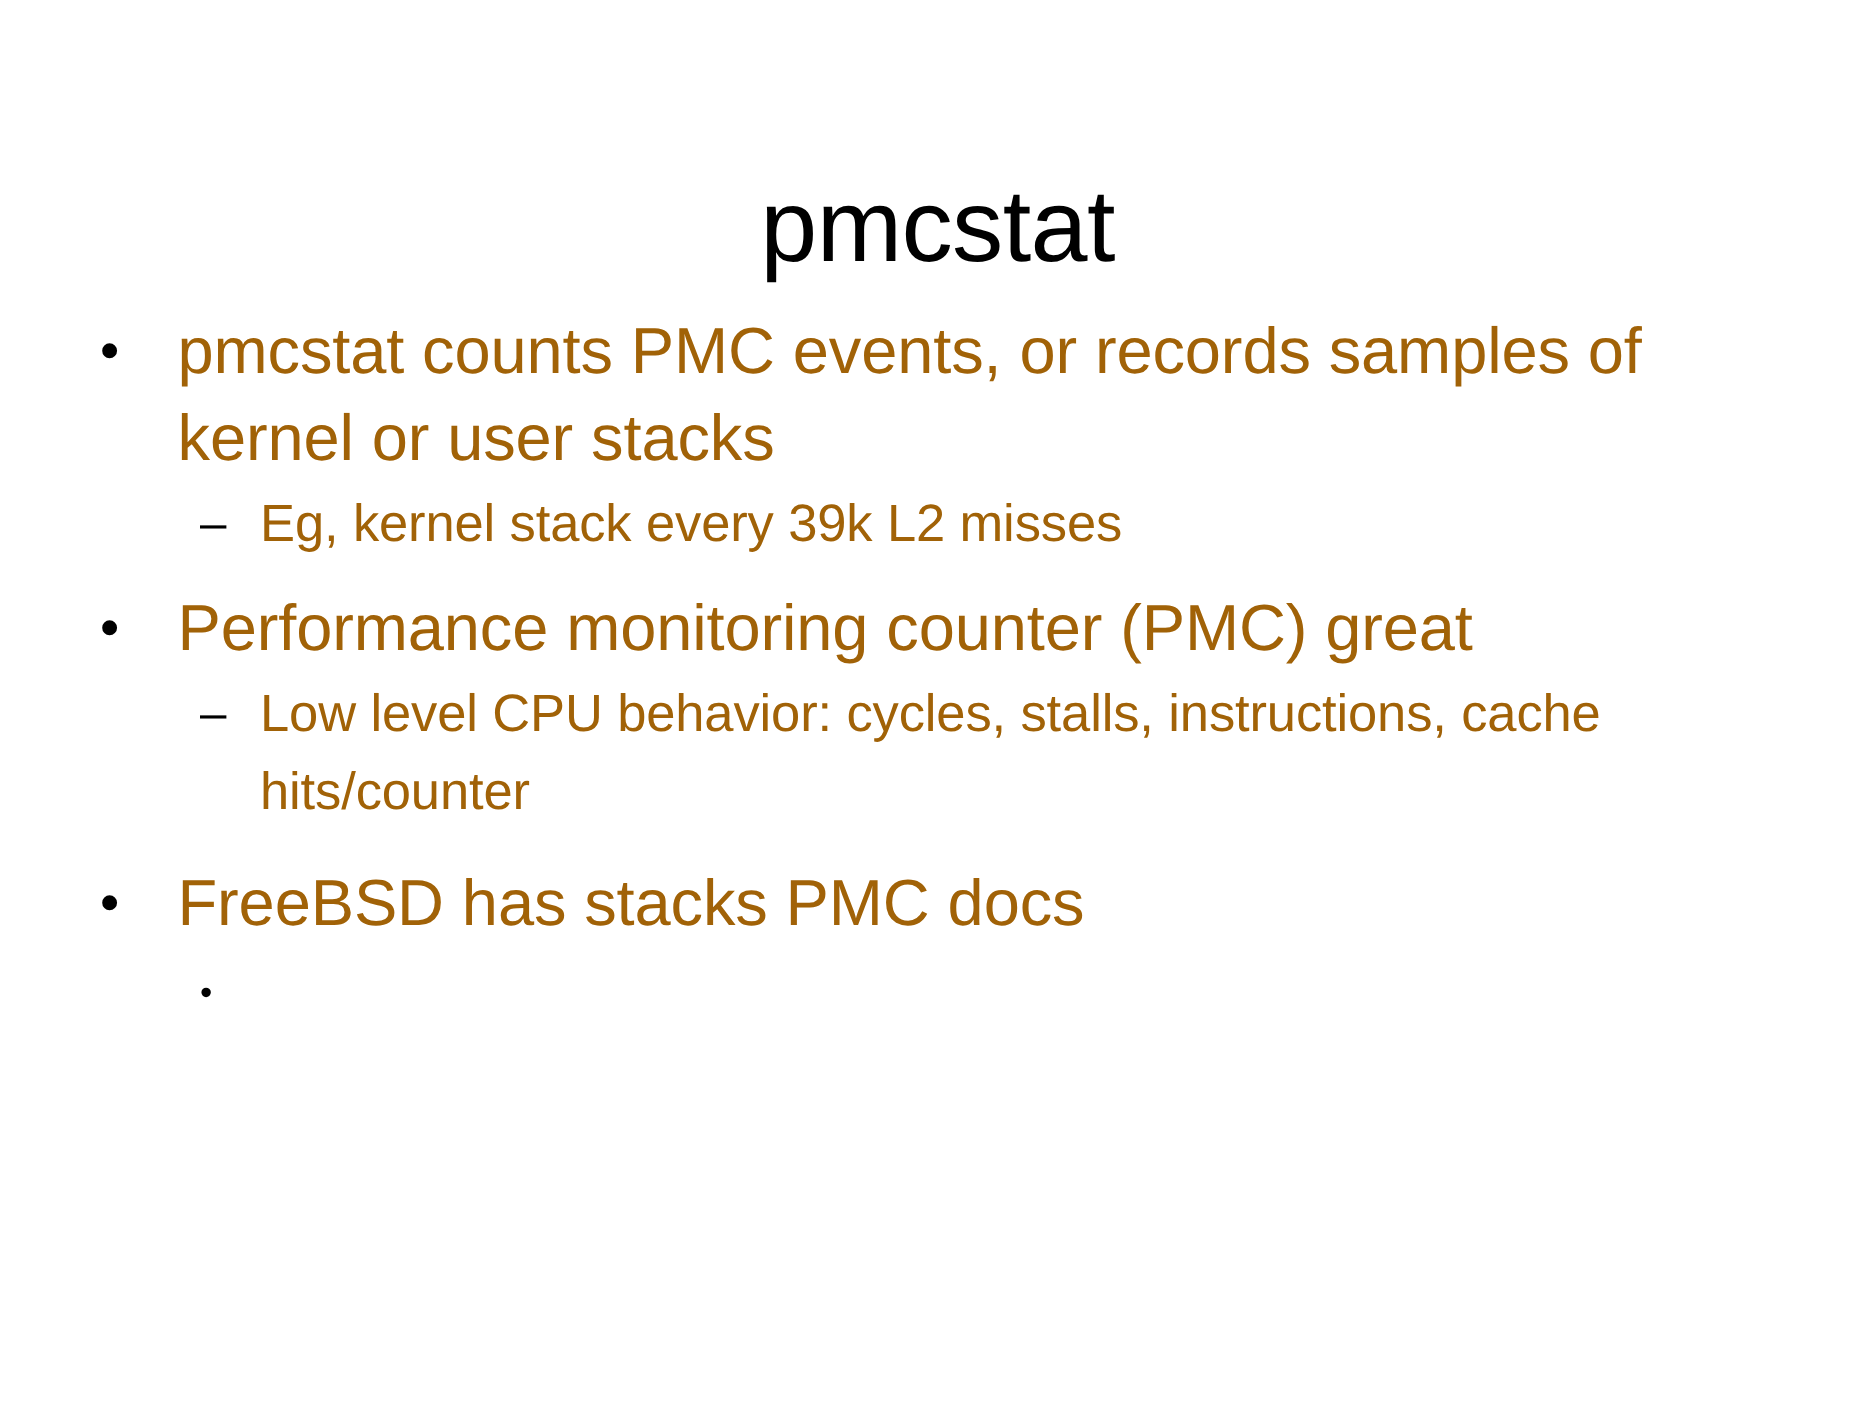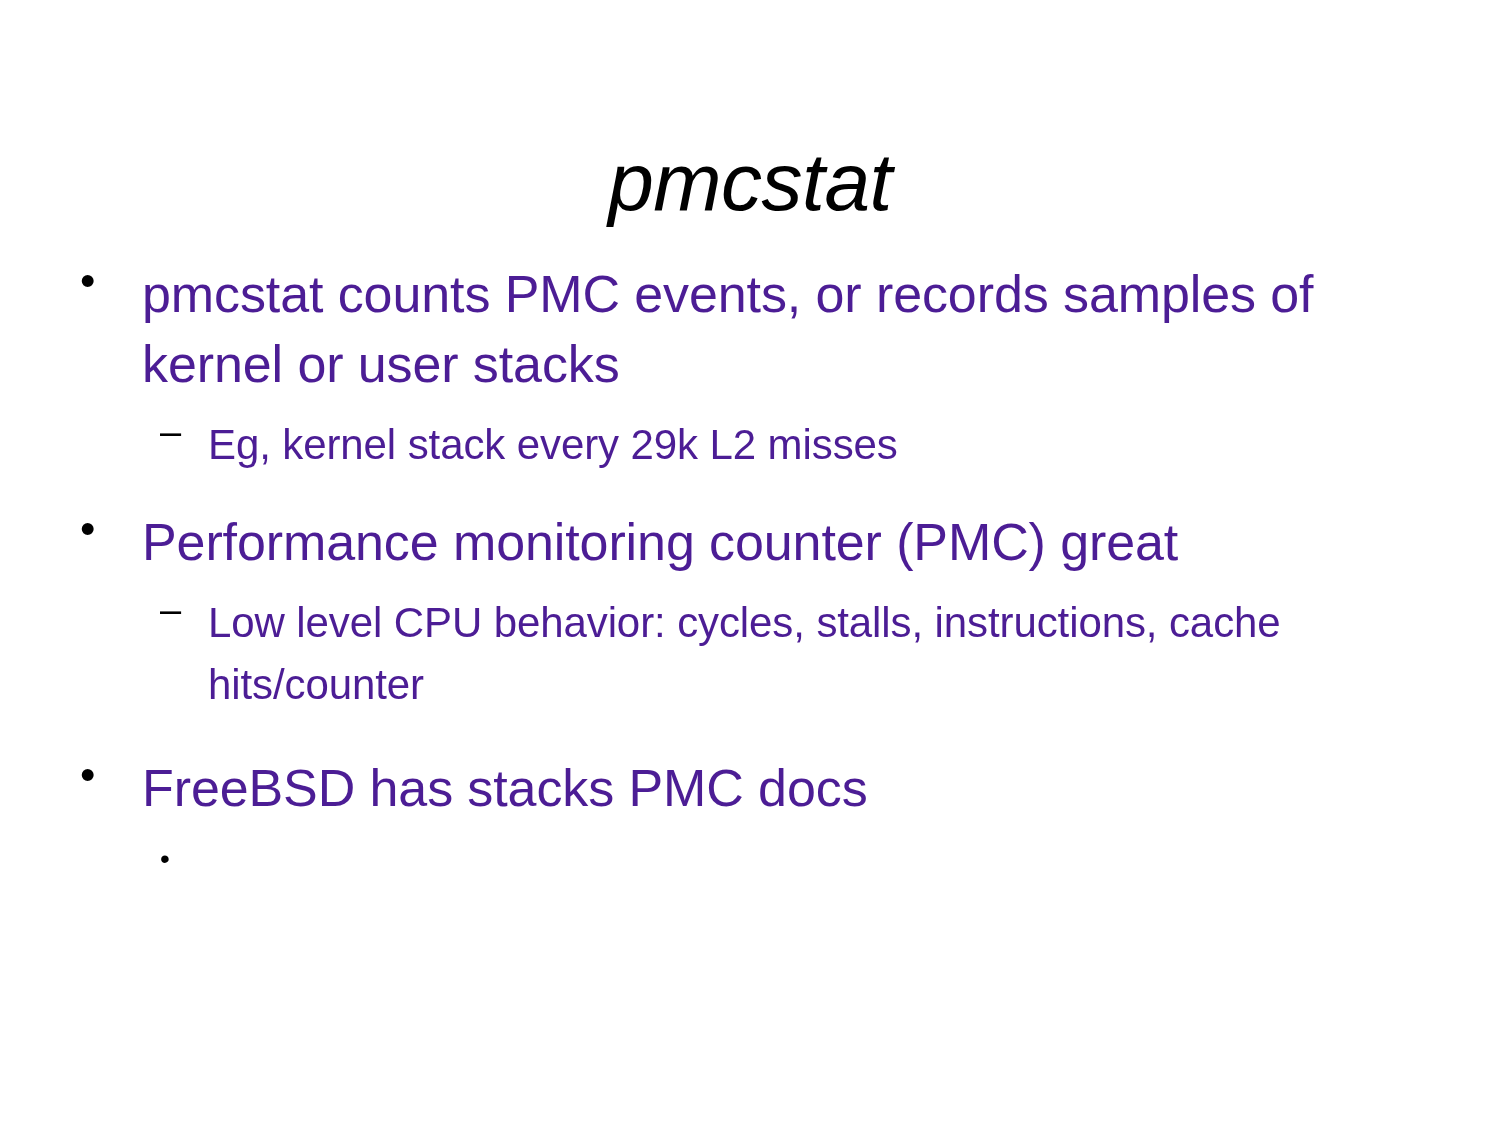--- a/index.html
+++ b/index.html
@@ -30,21 +30,20 @@
     top: 86px;
     left: 0;
     width: 1500px;
     text-align: center;
     font-size: 82px;
     line-height: 1.0;
     font-weight: 400;
     letter-spacing: -0.5px;
     color: #000000;
     white-space: nowrap;
-    font-style: italic;
   }
 
   
   .body-list {
     position: absolute;
     top: 246px;
     left: 80px;
     width: 1340px;
   }
 
@@ -56,22 +55,21 @@
 
   .bullet-marker {
     flex: 0 0 auto;
     text-align: left;
     color: #000000;
     font-weight: 400;
   }
 
   .bullet-text {
     flex: 1 1 auto;
-    color: #4c1d95;
-    margin-top: 13px;
+    color: #a16207;
   }
 
   
   .level-1 {
     margin-bottom: 2px;
   }
   .level-1 .bullet-marker {
     width: 62px;
     font-size: 44px;
     line-height: 70px;
@@ -128,21 +126,21 @@
 
   <div class="body-list">
 
     <div class="bullet-row level-1">
       <span class="bullet-marker">•</span>
       <span class="bullet-text">pmcstat counts PMC events, or records samples of kernel or user stacks</span>
     </div>
 
     <div class="bullet-row level-2">
       <span class="bullet-marker">–</span>
-      <span class="bullet-text">Eg, kernel stack every 29k L2 misses</span>
+      <span class="bullet-text">Eg, kernel stack every 39k L2 misses</span>
     </div>
 
     <div class="bullet-row level-1 gap-before-b2">
       <span class="bullet-marker">•</span>
       <span class="bullet-text">Performance monitoring counter (PMC) great</span>
     </div>
 
     <div class="bullet-row level-2">
       <span class="bullet-marker">–</span>
       <span class="bullet-text">Low level CPU behavior: cycles, stalls, instructions, cache hits/counter</span>

